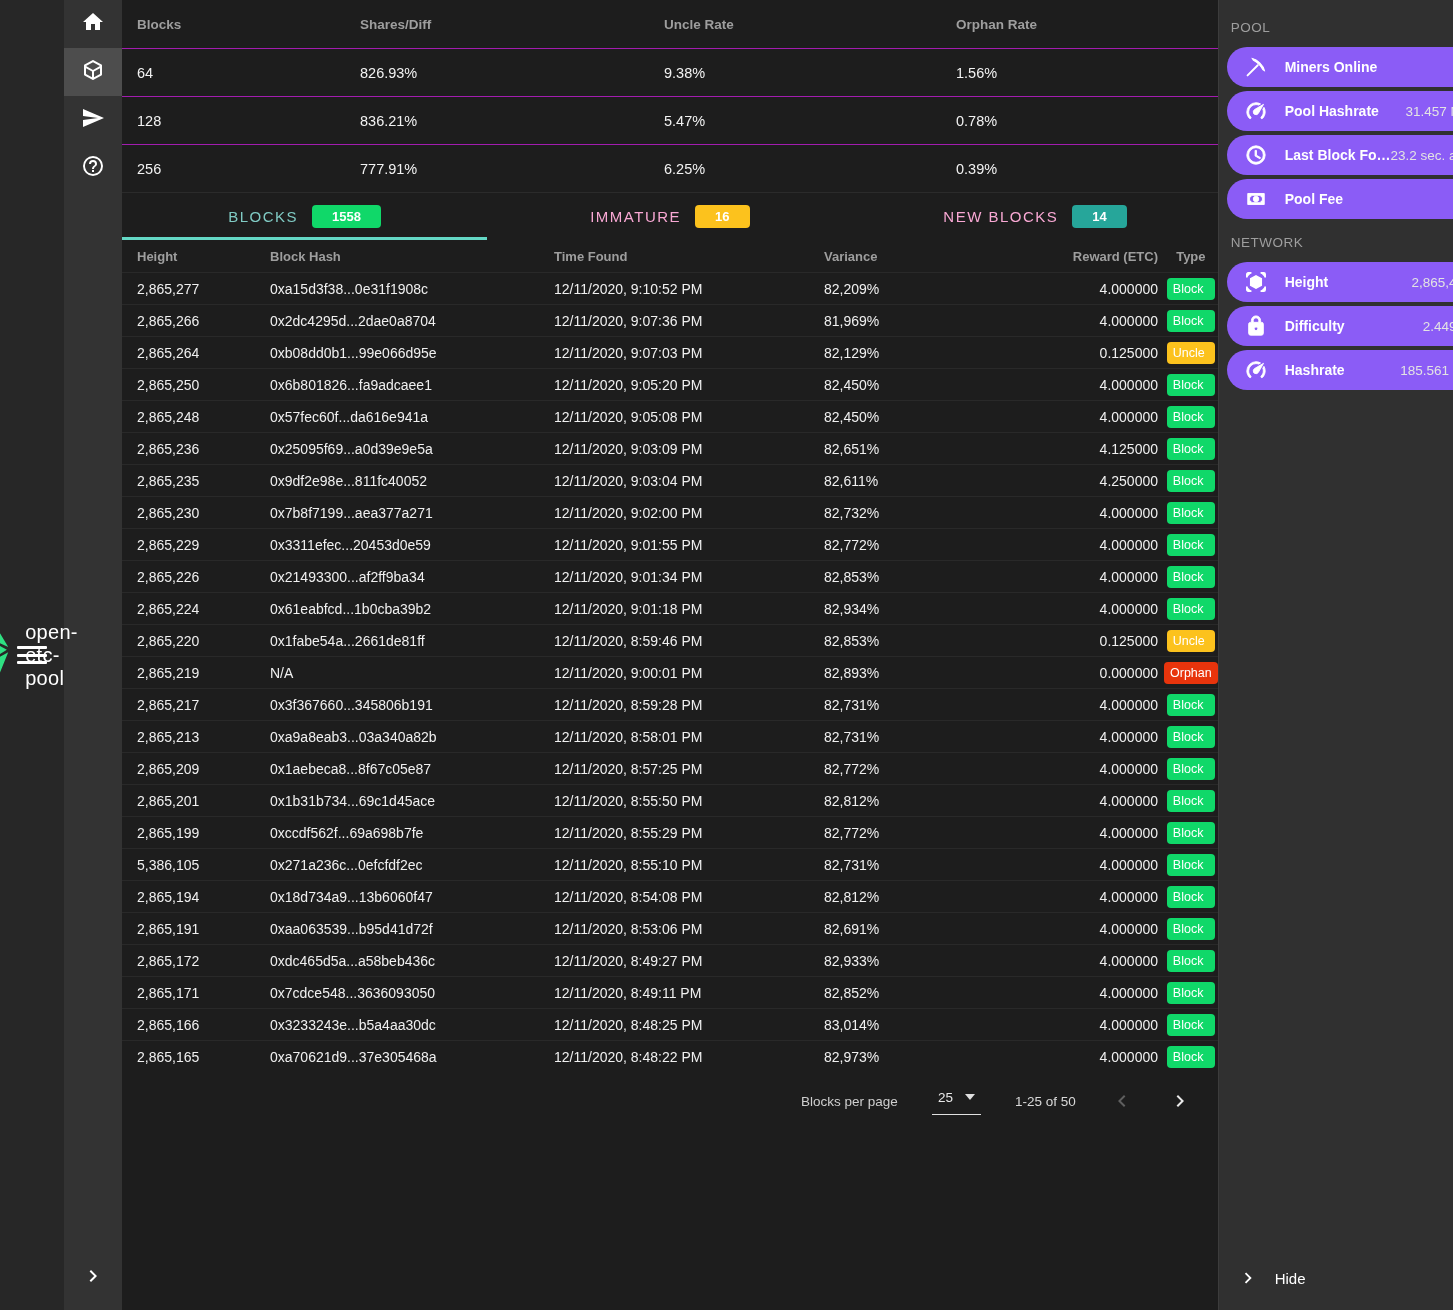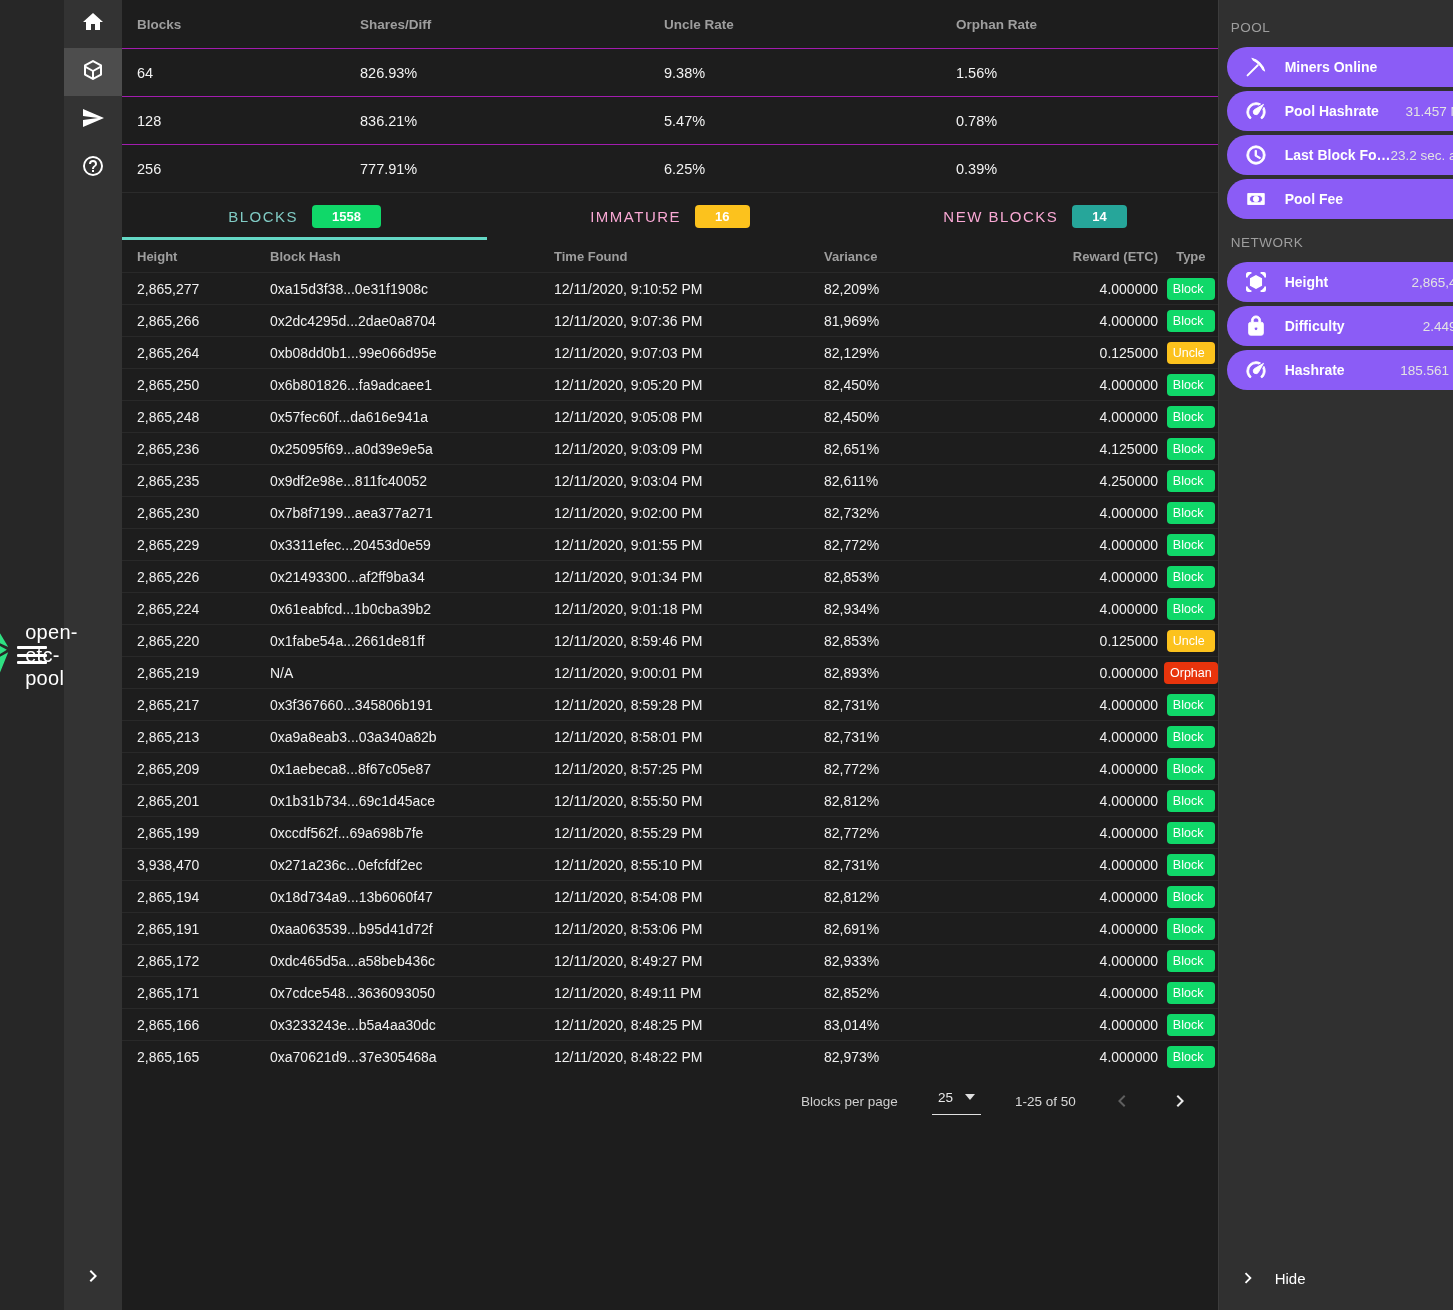--- a/index.html
+++ b/index.html
@@ -346,21 +346,21 @@
         <div class="btable-grid btable-row">
           <div>2,865,199</div>
           <div>0xccdf562f...69a698b7fe</div>
           <div>12/11/2020, 8:55:29 PM</div>
           <div>82,772%</div>
           <div class="cell-reward">4.000000</div>
           <div class="cell-type"><span class="type-badge" style="background: rgb(16, 216, 105);">Block</span></div>
         </div>
 
         <div class="btable-grid btable-row">
-          <div>3,938,470</div>
+          <div>5,386,105</div>
           <div>0x271a236c...0efcfdf2ec</div>
           <div>12/11/2020, 8:55:10 PM</div>
           <div>82,731%</div>
           <div class="cell-reward">4.000000</div>
           <div class="cell-type"><span class="type-badge" style="background: rgb(16, 216, 105);">Block</span></div>
         </div>
 
         <div class="btable-grid btable-row">
           <div>2,865,194</div>
           <div>0x18d734a9...13b6060f47</div>

